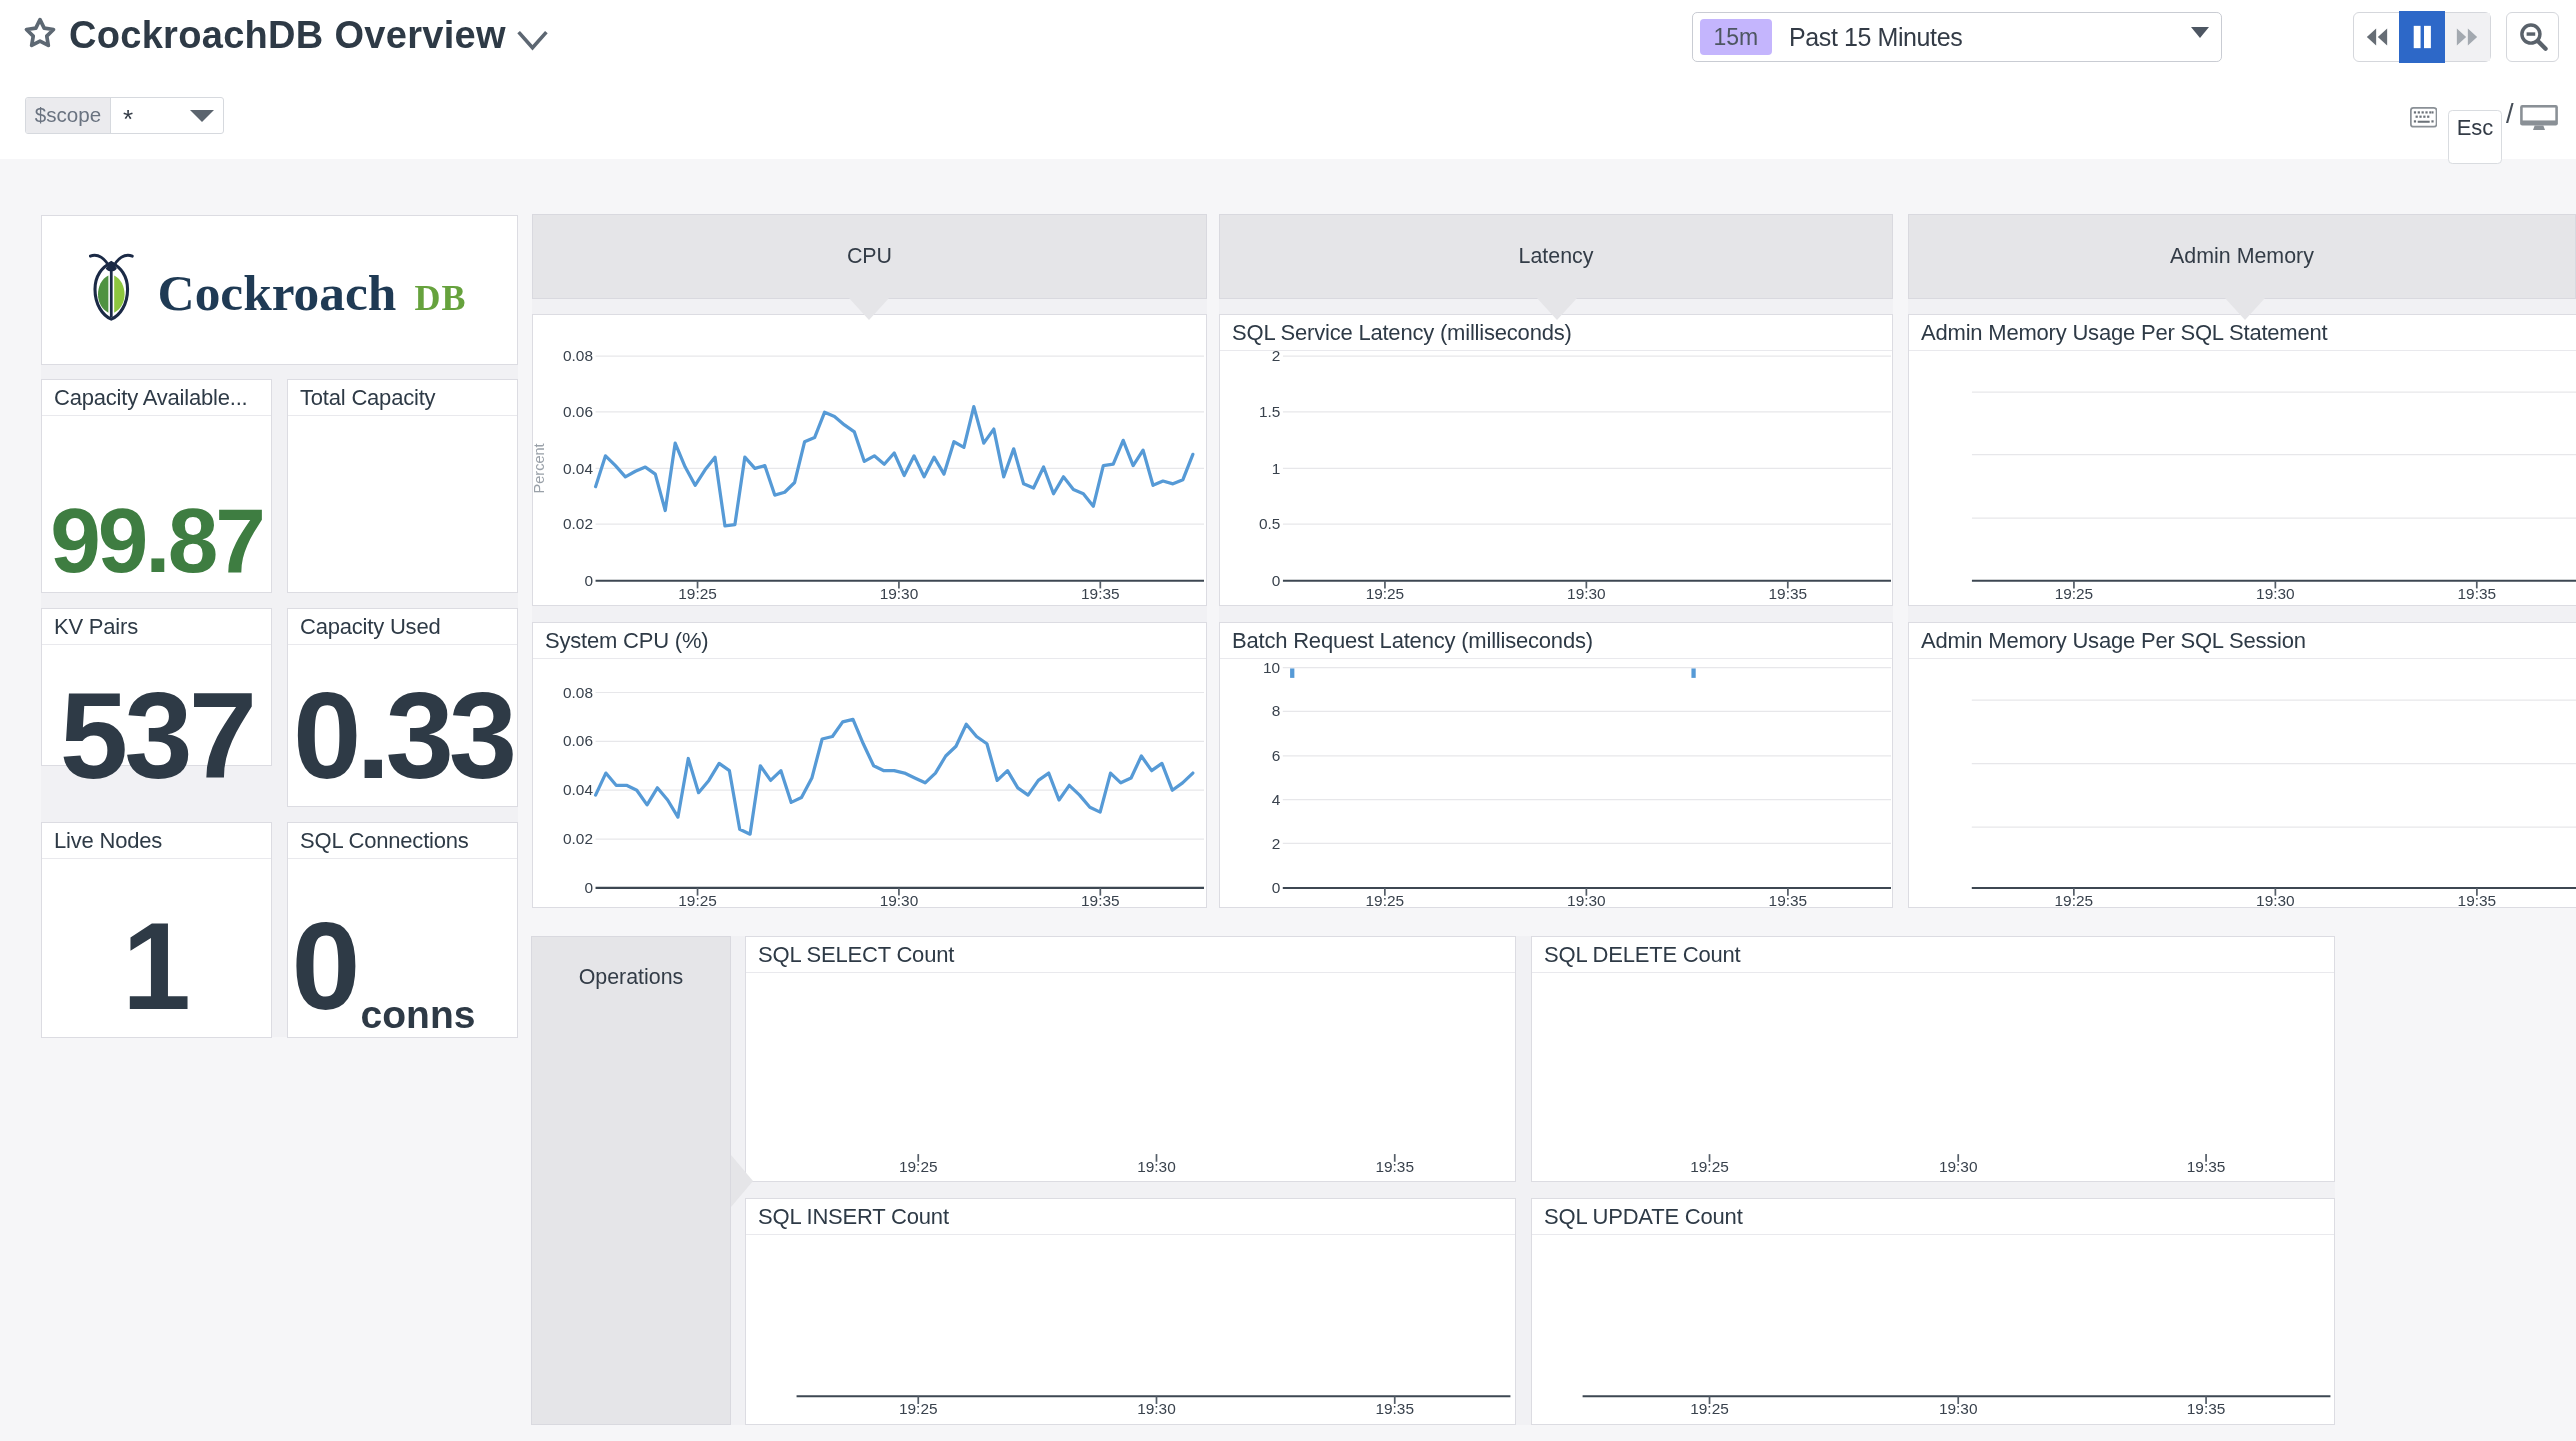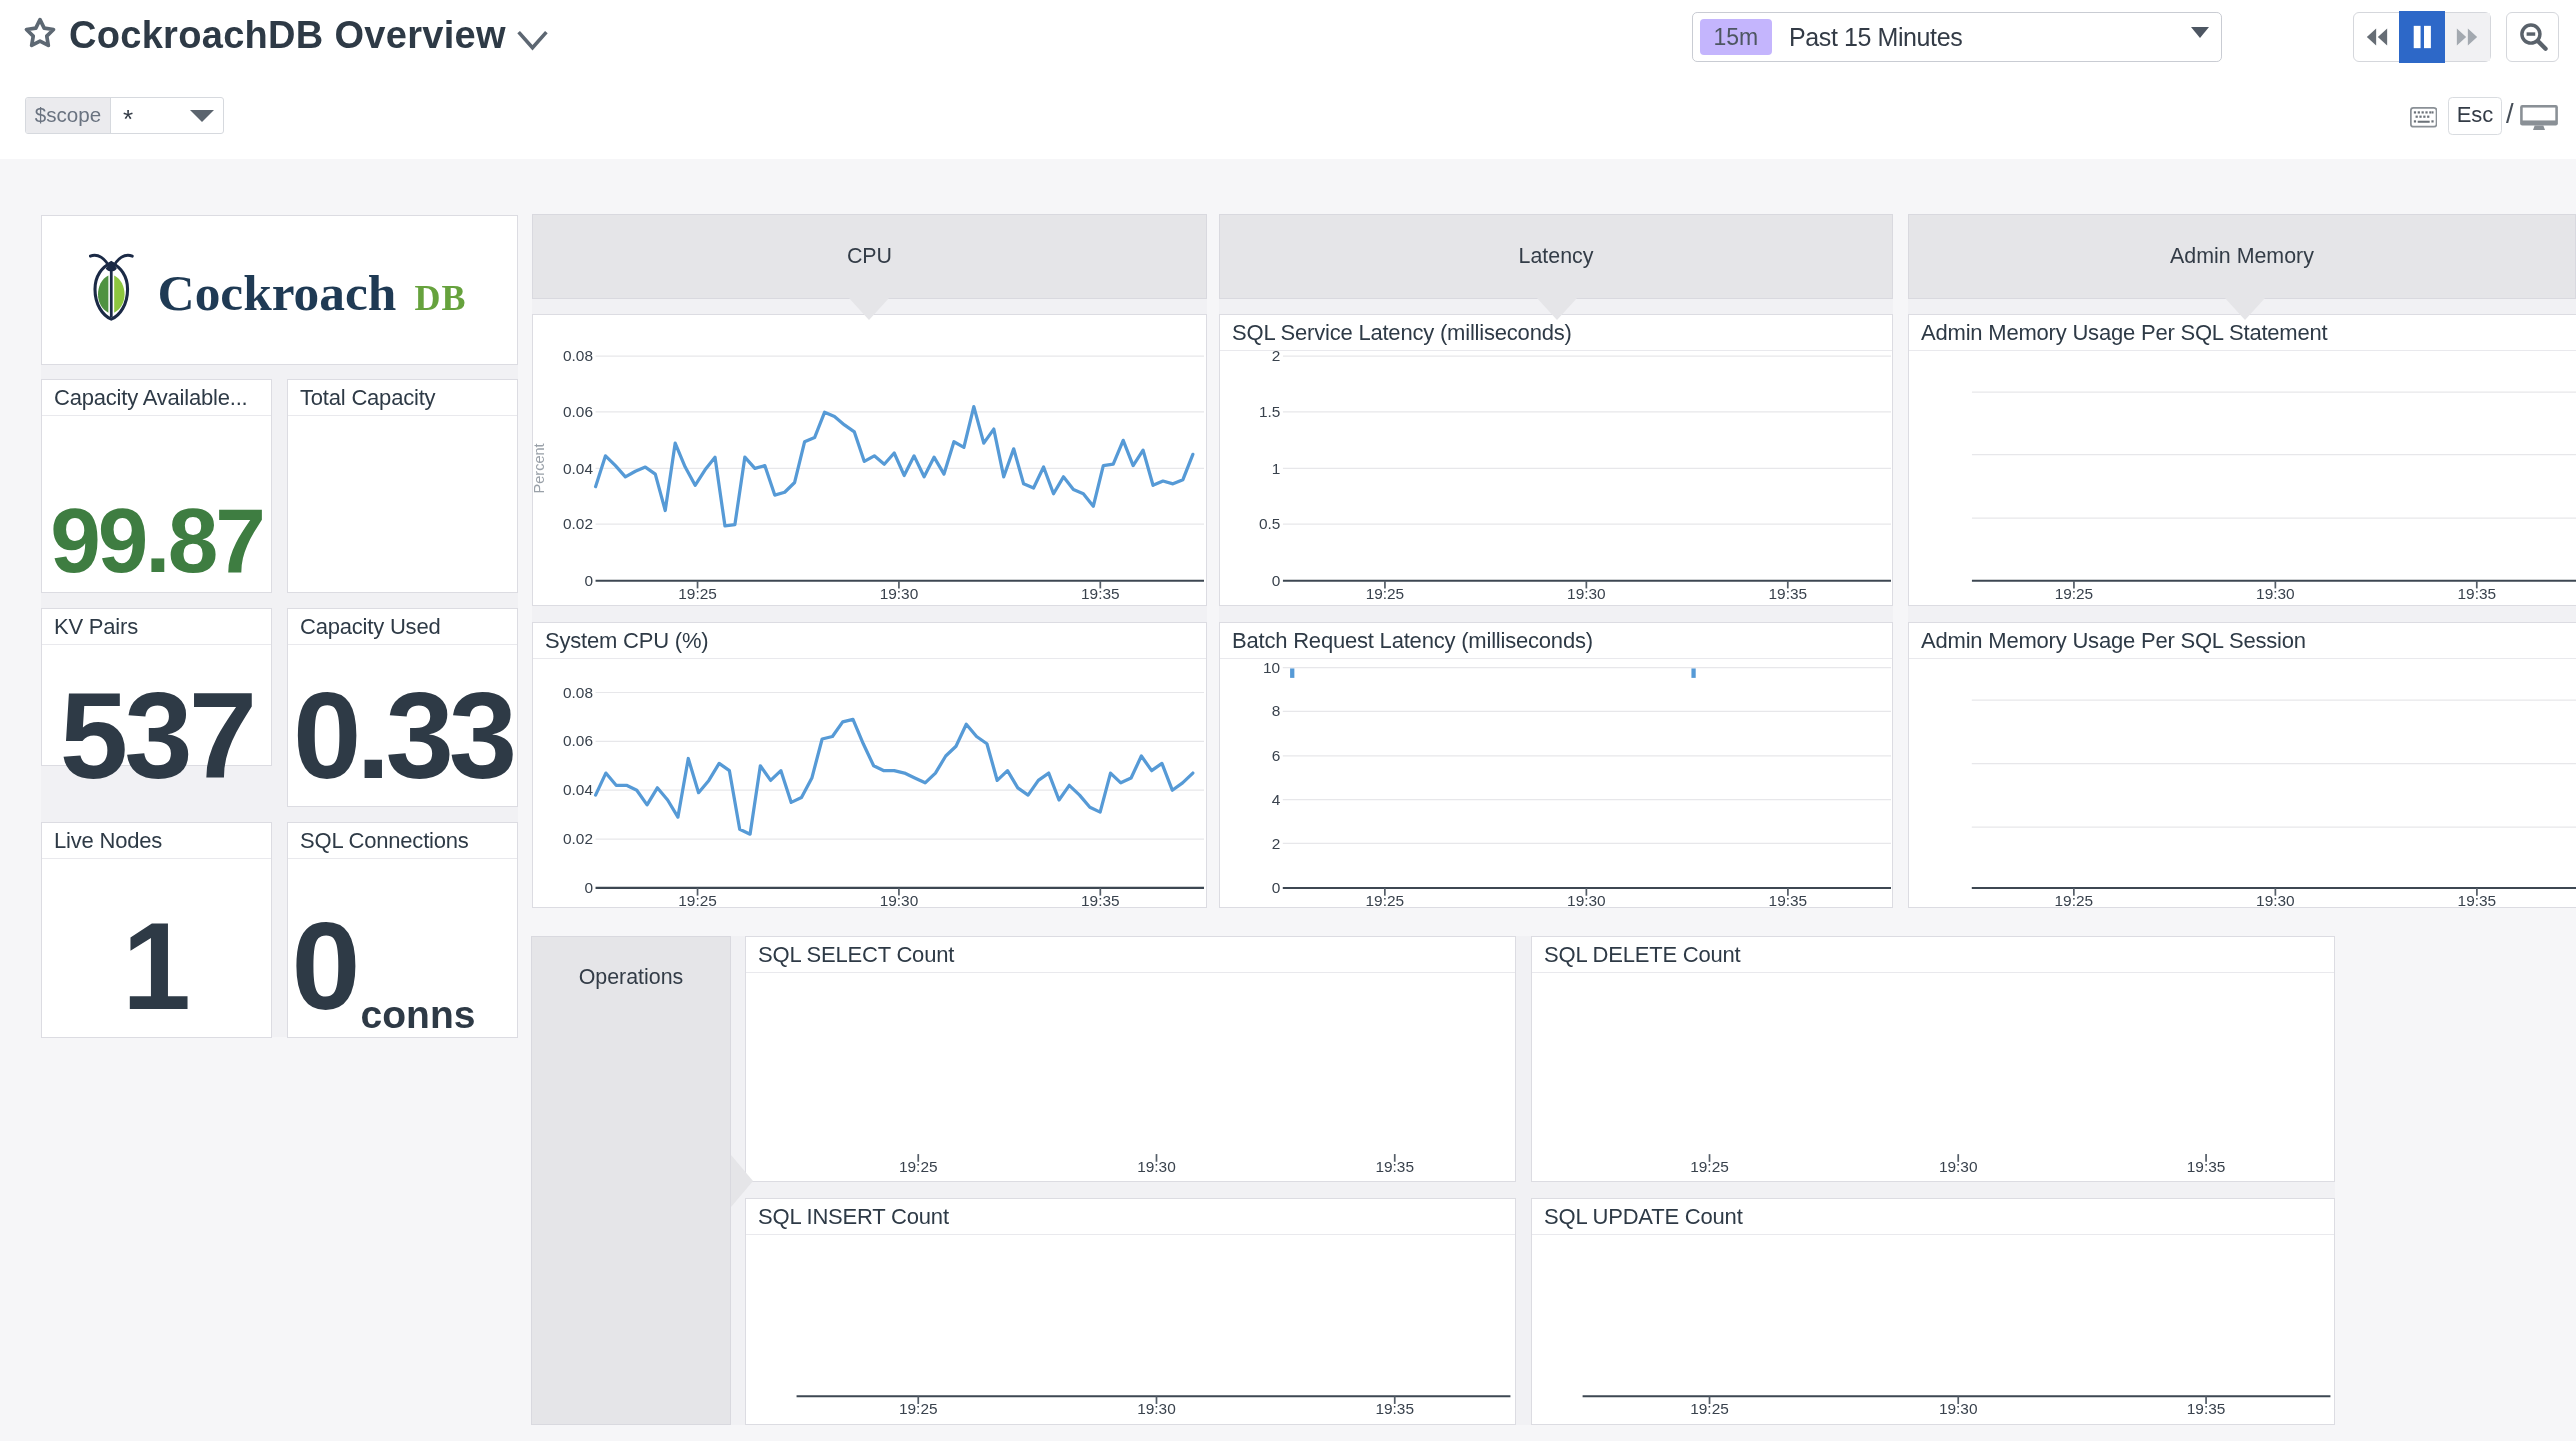--- a/index.html
+++ b/index.html
@@ -76,21 +76,21 @@
         <rect x="25.5" y="5" width="2" height="2.6"></rect>
 <rect x="6.5" y="10" width="2.6" height="2.6"></rect>
         <rect x="11" y="10" width="2.6" height="2.6"></rect>
         <rect x="15.5" y="10" width="2.6" height="2.6"></rect>
         <rect x="20" y="10" width="2.6" height="2.6"></rect>
 <rect x="4.5" y="15.5" width="2.6" height="2.6"></rect>
         <rect x="9" y="16" width="14" height="2.4"></rect>
         <rect x="25" y="15.5" width="2.6" height="2.6"></rect>
 </g>
     </svg>
-<div style="position:absolute;left:2448px;top:97px;width:54px;height:38px;border:1.7px solid #d9dce0;border-radius:4.3px;background:#fff;text-align:center;line-height:34px;font-size:22px;color:#333b46">Esc</div>
+<div style="position:absolute;left:2448px;top:110px;width:54px;height:54px;border:1.7px solid #d9dce0;border-radius:4.3px;background:#fff;text-align:center;line-height:34px;font-size:22px;color:#333b46">Esc</div>
 <div style="position:absolute;left:2506px;top:98px;font-size:27.4px;color:#454d57">/</div>
 <svg style="position:absolute;left:2520px;top:105px" width="38" height="26.6" viewBox="0 0 44 31">
 <rect x="0" y="0" width="44" height="24" rx="2.5" fill="#8a9096"></rect>
 <rect x="3" y="3" width="38" height="15" fill="#fff"></rect>
 <path d="M17 24 L27 24 L29 29 L15 29 Z" fill="#8a9096"></path>
     </svg>
 <div class="grp" style="left:41px;top:215px;width:477px;height:822px"></div>
 <div class="grp" style="left:532px;top:214px;width:675px;height:694px"></div>
 <div class="grp" style="left:1219px;top:214px;width:674px;height:694px"></div>
 <div class="grp" style="left:1908px;top:214px;width:668px;height:694px"></div>

